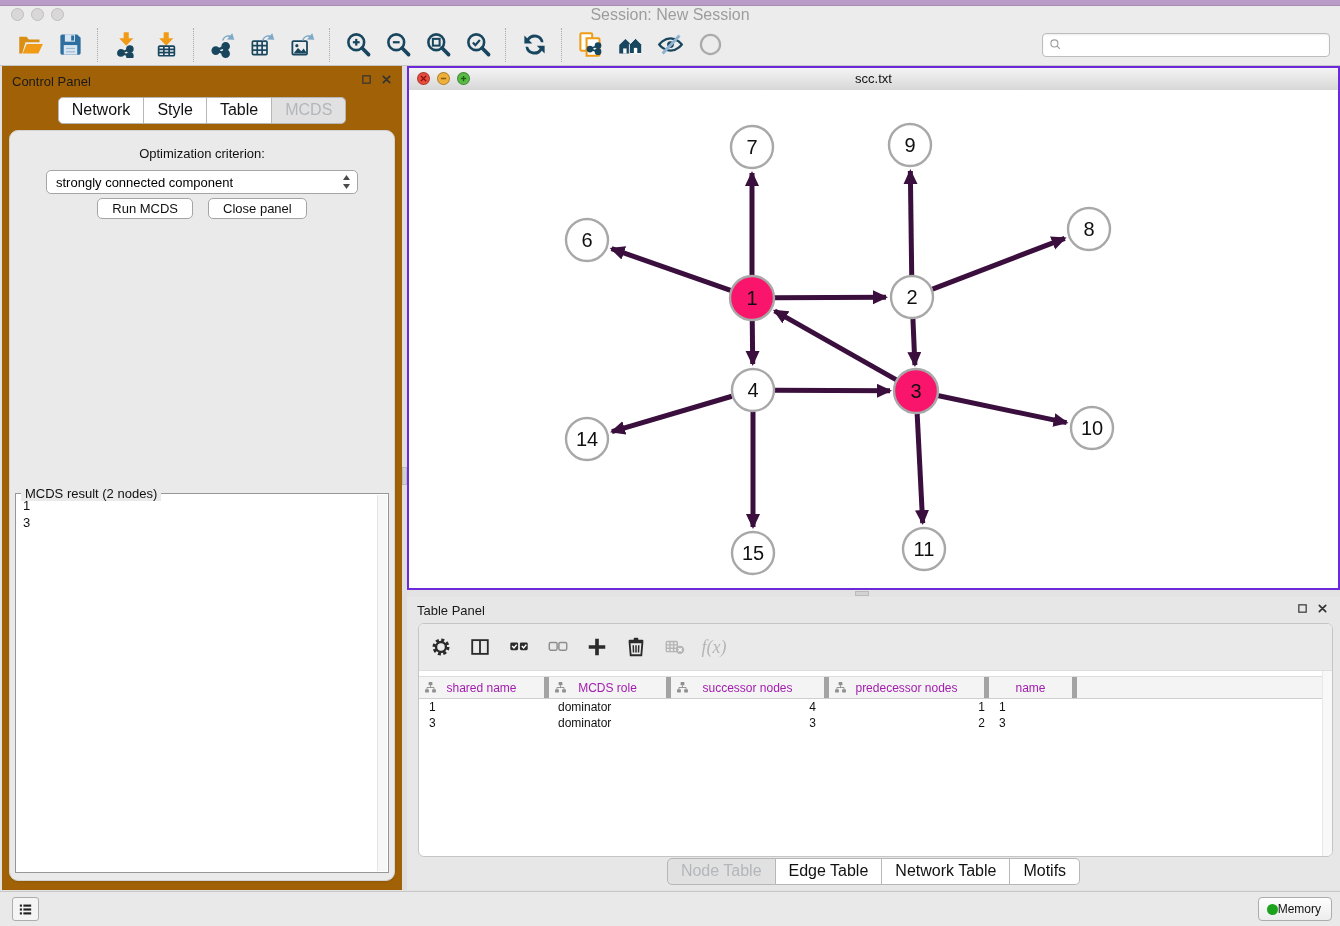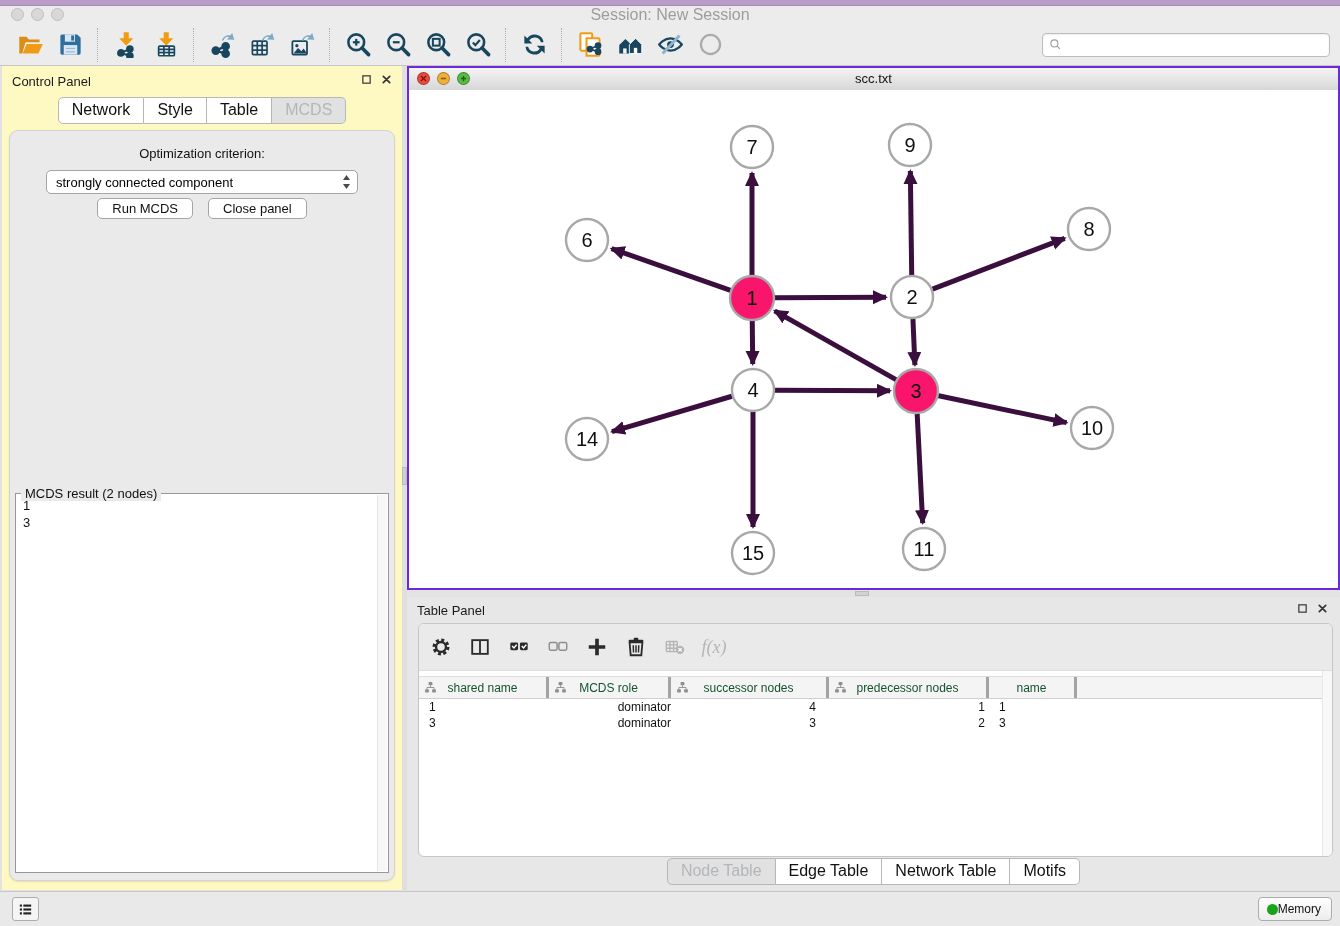--- a/index.html
+++ b/index.html
@@ -16,21 +16,21 @@
   
   .toolbar{position:absolute;top:24px;left:0;right:0;height:42px;background:#ECECEC;border-bottom:1px solid #C6C6C6;display:flex;align-items:center;padding:0 10px;box-sizing:border-box;}
   .tb-btn{width:40px;height:36px;background:none;border:none;display:flex;align-items:center;justify-content:center;padding:0;cursor:default;}
   .tb-btn svg{width:27px;height:27px;}
   .tb-sep{width:1px;height:34px;border-left:1px dotted #ACACAC;margin:0 7px;}
   .searchbox{margin-left:auto;width:288px;height:24px;background:#FFF;border:1px solid #BDBDBD;border-radius:4px;display:flex;align-items:center;padding:0 6px;box-sizing:border-box;box-shadow:inset 0 1px 2px rgba(0,0,0,.08);}
   .searchbox svg{width:13px;height:13px;flex:0 0 auto;}
   .searchbox input{border:none;outline:none;background:transparent;flex:1;font-size:13px;margin-left:5px;font-family:inherit;}
 
   
-  .control-panel{position:absolute;left:2px;top:66px;width:400px;bottom:36px;background:#fef9c3;}
+  .control-panel{position:absolute;left:2px;top:66px;width:400px;bottom:36px;background:#a16207;}
   .panel-head{position:relative;height:26px;}
   .panel-title{font-size:13px;color:#1A1A1A;padding:8px 0 0 10px;}
   .panel-btns{position:absolute;right:10px;top:8px;display:flex;gap:9px;}
   .panel-btn{width:11px;height:11px;background:none;border:none;padding:0;display:flex;}
   .panel-btn svg{width:11px;height:11px;}
 
   .seg-tabs{display:flex;justify-content:center;}
   .cp-tabs{position:absolute;top:31px;left:0;right:0;}
   .tab{font-size:16px;padding:3px 13px 4px;background:#FFF;border:1px solid #B7B7B7;border-left:none;color:#111;cursor:default;}
   .tab:first-child{border-left:1px solid #B7B7B7;border-radius:5px 0 0 5px;}
@@ -67,27 +67,27 @@
   .graph-label{font-size:20px;fill:#101010;text-anchor:middle;}
 
   
   .table-panel{position:absolute;left:407px;top:597px;right:0;bottom:36px;background:#E7E7E7;}
   .tp-body{position:absolute;top:26px;left:11px;right:7px;height:232px;background:#FFF;border:1px solid #C5C5C5;border-radius:6px;overflow:hidden;}
   .tp-toolbar{height:46px;background:#EAEAEA;border-bottom:1px solid #DEDEDE;display:flex;align-items:center;padding-left:9px;gap:13px;}
   .tp-tool{width:26px;height:26px;display:flex;align-items:center;justify-content:center;background:none;border:none;padding:0;}
   .tp-tool svg{width:22px;height:22px;}
   .fx{font-family:"Liberation Serif",serif;font-style:italic;font-size:18px;color:#B5B5B5;}
   .thead{display:flex;margin-top:5px;height:21px;background:#F4F4F4;border-top:1px solid #DCDCDC;border-bottom:1px solid #CFCFCF;box-sizing:content-box;}
-  .th{position:relative;display:flex;align-items:center;justify-content:center;font-size:12px;color:#14532d;border-right:3px solid #a3a3a3;box-sizing:border-box;}
+  .th{position:relative;display:flex;align-items:center;justify-content:center;font-size:12px;color:#a21caf;border-right:5px solid #a3a3a3;box-sizing:border-box;}
   .th .tree{position:absolute;left:5px;width:13px;height:13px;}
   .tbody{display:block;}
   .tr{display:flex;height:16px;align-items:center;}
   .td{font-size:12px;color:#111;box-sizing:border-box;overflow:hidden;white-space:nowrap;}
   .td.al{text-align:left;padding-left:10px;}
-  .td.al2{text-align:right;padding-left:9px;}
+  .td.al2{text-align:left;padding-left:9px;}
   .td.ar{text-align:right;padding-right:13px;}
   .td.ar2{text-align:right;padding-right:4px;}
   .tp-scroll{position:absolute;top:47px;right:0;bottom:0;width:9px;background:#F8F8F8;border-left:1px solid #E8E8E8;}
   .tp-tabs{position:absolute;bottom:5px;left:0;right:0;}
 
   
   .statusbar{position:absolute;bottom:0;left:0;right:0;height:34px;background:#E9E9E9;border-top:1px solid #C8C8C8;}
   .sb-list-btn{position:absolute;left:12px;top:5px;width:27px;height:24px;background:#F5F5F5;border:1px solid #ADADAD;border-radius:3px;display:flex;align-items:center;justify-content:center;padding:0;}
   .sb-list-btn svg{width:17px;height:17px;}
   .memory-btn{position:absolute;right:8px;top:5px;height:24px;padding:0 10px 0 8px;display:flex;align-items:center;background:linear-gradient(#FEFEFE,#EDEDED);border:1px solid #ACACAC;border-radius:4px;font-size:12px;color:#111;font-family:inherit;}

